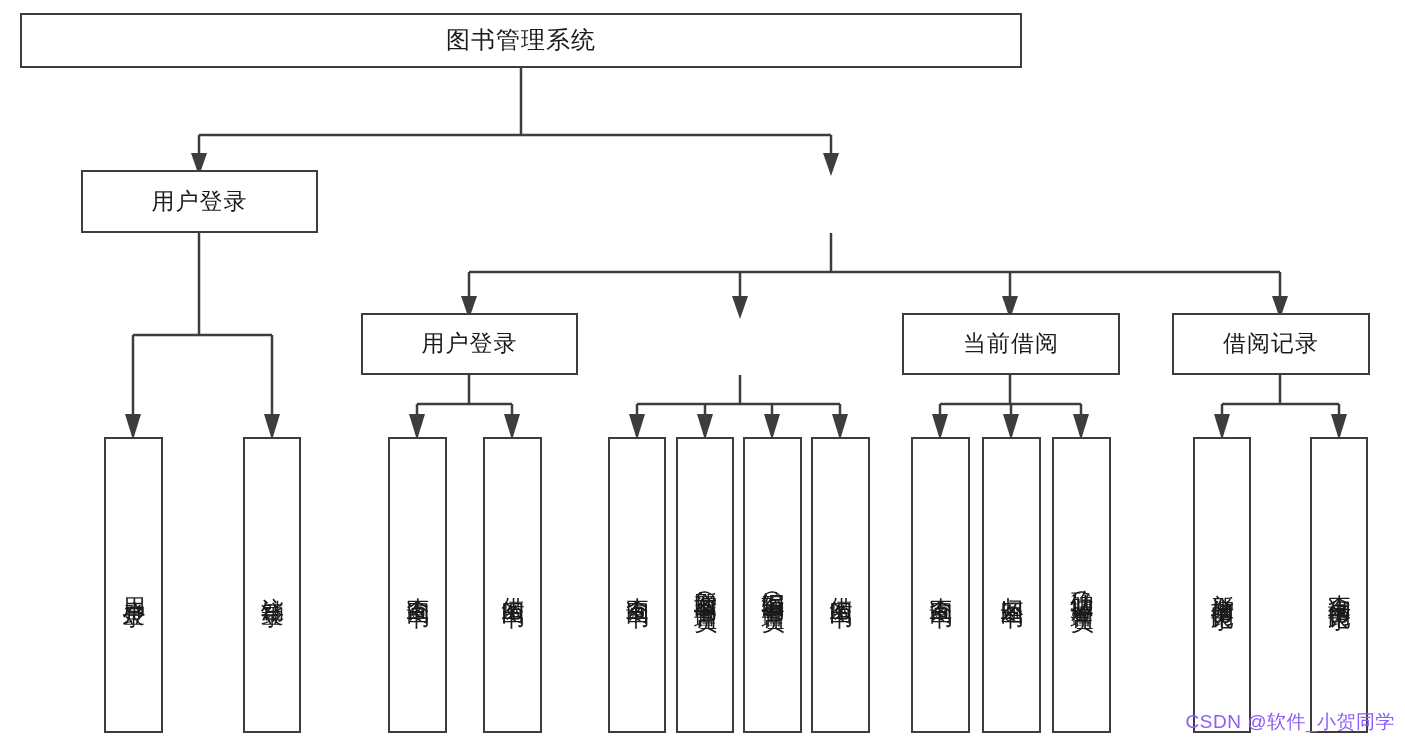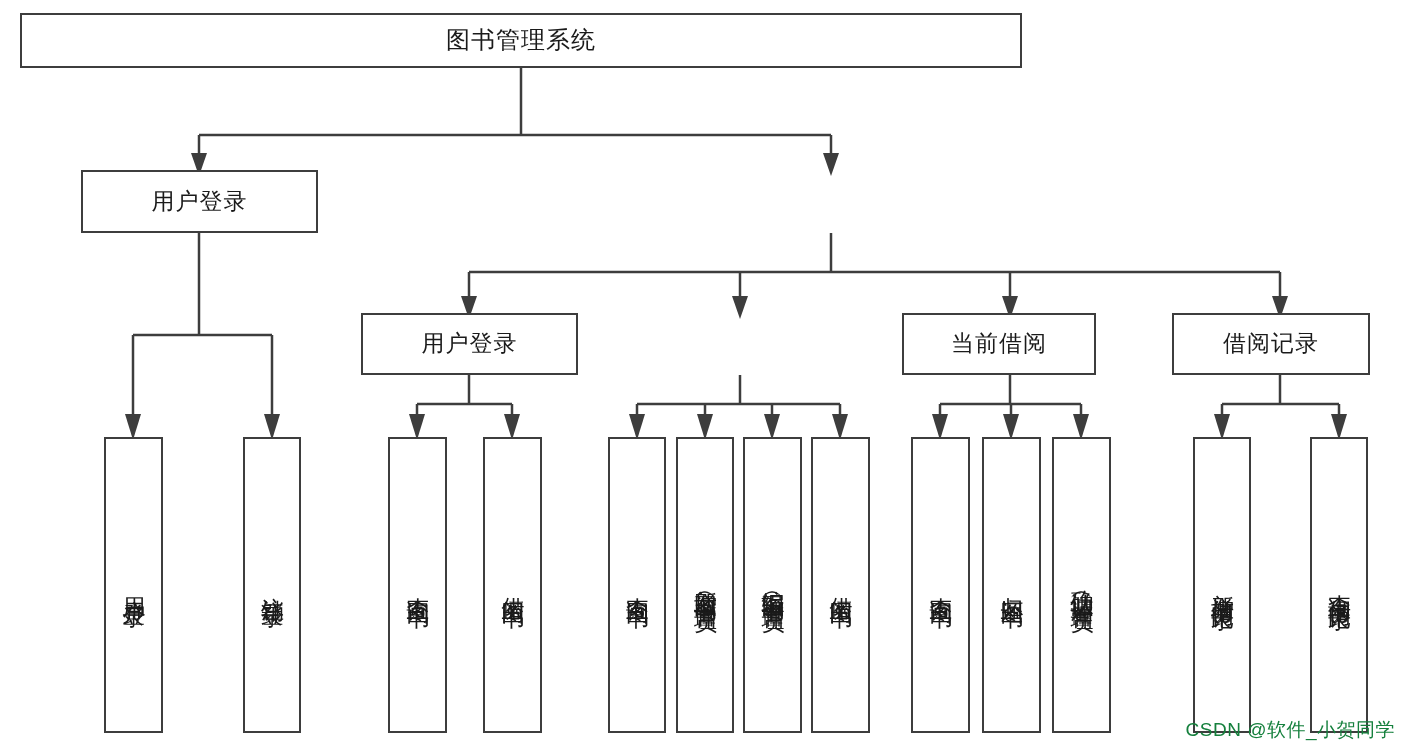--- a/index.html
+++ b/index.html
@@ -50,23 +50,23 @@
     text-orientation: upright;
     line-height: 1.12;
     letter-spacing: 3px;
     white-space: nowrap;
     max-height: 100%;
   }
   .node-root { font-size: 24px; }
   .watermark {
     position: absolute;
     right: 10px;
-    bottom: 4px;
+    bottom: 12px;
     font-size: 19px;
-    color: #15803d;
+    color: #8b5cf6;
     letter-spacing: 0.5px;
     z-index: 3;
     white-space: nowrap;
   }
 </style>
 </head>
 <body>
 
 <div id="canvas">
 
@@ -146,21 +146,21 @@
     <span>图书管理系统</span>
   </div>
 
   <div class="node node-h" style="left:81px; top:170px; width:237px; height:63px;">
     <span>用户登录</span>
   </div>
 
   <div class="node node-h" style="left:361px; top:313px; width:217px; height:62px;">
     <span>用户登录</span>
   </div>
-  <div class="node node-h" style="left:902px; top:313px; width:194px; height:62px;">
+  <div class="node node-h" style="left:902px; top:313px; width:218px; height:62px;">
     <span>当前借阅</span>
   </div>
   <div class="node node-h" style="left:1172px; top:313px; width:198px; height:62px;">
     <span>借阅记录</span>
   </div>
 
   <div class="node node-v" style="left:104px; top:437px; width:59px; height:296px;">
     <span class="vtext">用户登录</span>
   </div>
   <div class="node node-v" style="left:243px; top:437px; width:58px; height:296px;">

